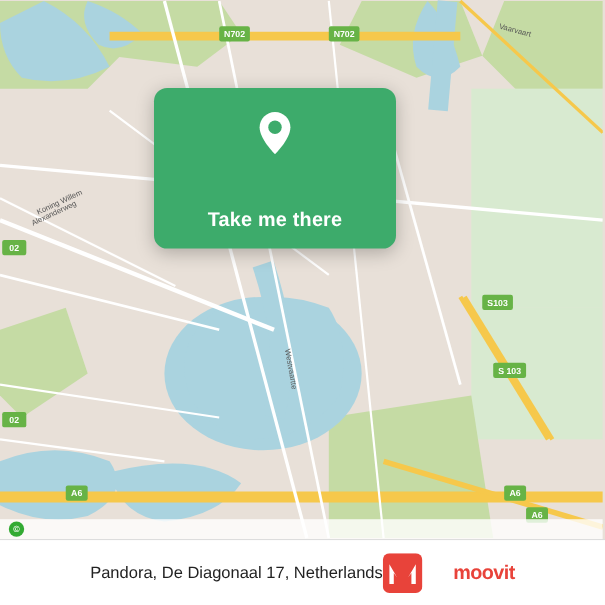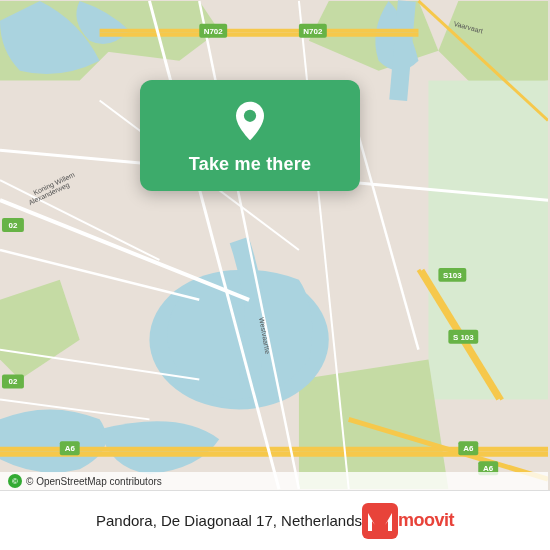--- a/index.html
+++ b/index.html
@@ -39,20 +39,21 @@
       width: 42px;
       height: 42px;
       margin-bottom: 12px;
     }
 
     .take-me-there {
       color: white;
       font-size: 18px;
       font-weight: 600;
       letter-spacing: 0.2px;
+      margin-top: 35px;
     }
 
     
     .map-svg {
       position: absolute;
       top: 0; left: 0;
       width: 100%;
       height: 100%;
       pointer-events: none;
     }
@@ -112,20 +113,21 @@
     .moovit-m {
       width: 36px;
       height: 36px;
     }
 
     .moovit-text {
       font-size: 18px;
       font-weight: bold;
       color: #e8433a;
       letter-spacing: -0.5px;
+      padding-left: 28px;
     }
   </style>
 </head>
 <body>
 
 <div class="map-container">
 
   <svg class="map-svg" viewBox="0 0 550 490" xmlns="http://www.w3.org/2000/svg">
 
     <rect width="550" height="490" fill="#e8e0d8"></rect>
@@ -214,21 +216,20 @@
 
     <svg class="location-pin" viewBox="0 0 42 48" xmlns="http://www.w3.org/2000/svg">
       <path d="M21 2C12.163 2 5 9.163 5 18c0 12.5 16 28 16 28s16-15.5 16-28C37 9.163 29.837 2 21 2z" fill="white"></path>
       <circle cx="21" cy="18" r="7" fill="#3dab6b"></circle>
     </svg>
     <span class="take-me-there">Take me there</span>
   </div>
 
   <div class="attribution">
     <span class="osm-logo">©</span>
-    <span>© OpenStreetMap contributors</span>
   </div>
 </div>
 
 <div class="footer-bar">
   <span class="footer-address">Pandora, De Diagonaal 17, Netherlands</span>
   <div class="moovit-logo">
 
     <svg class="moovit-m" viewBox="0 0 36 36" xmlns="http://www.w3.org/2000/svg">
       <rect width="36" height="36" rx="6" fill="#e8433a"></rect>
       <polygon points="6,28 6,10 13,22 18,14 23,22 30,10 30,28 26,28 26,18 23,22 18,14 13,22 10,18 10,28" fill="white"></polygon>

